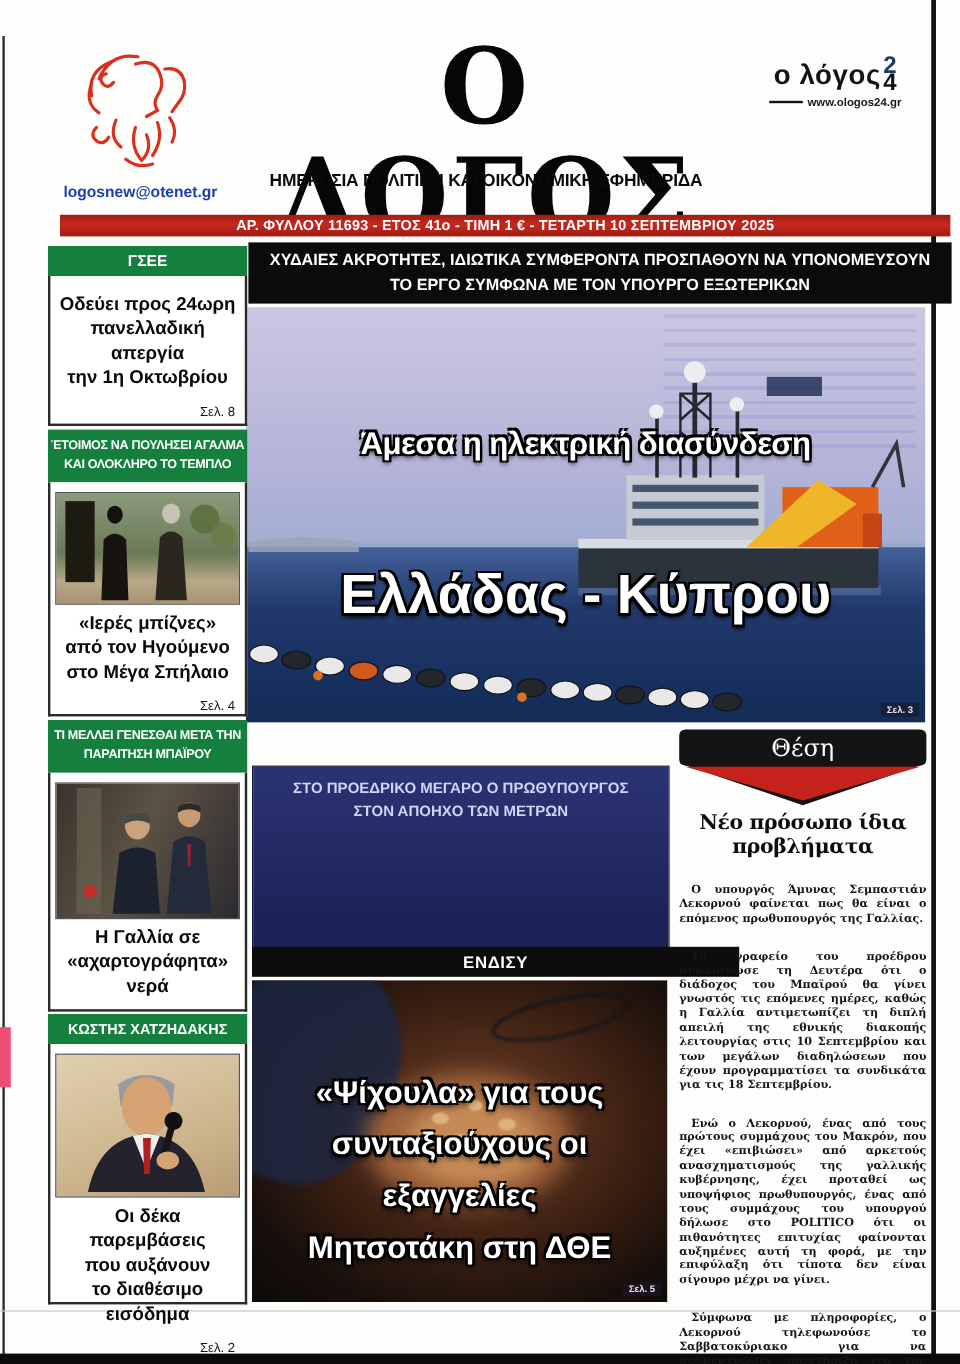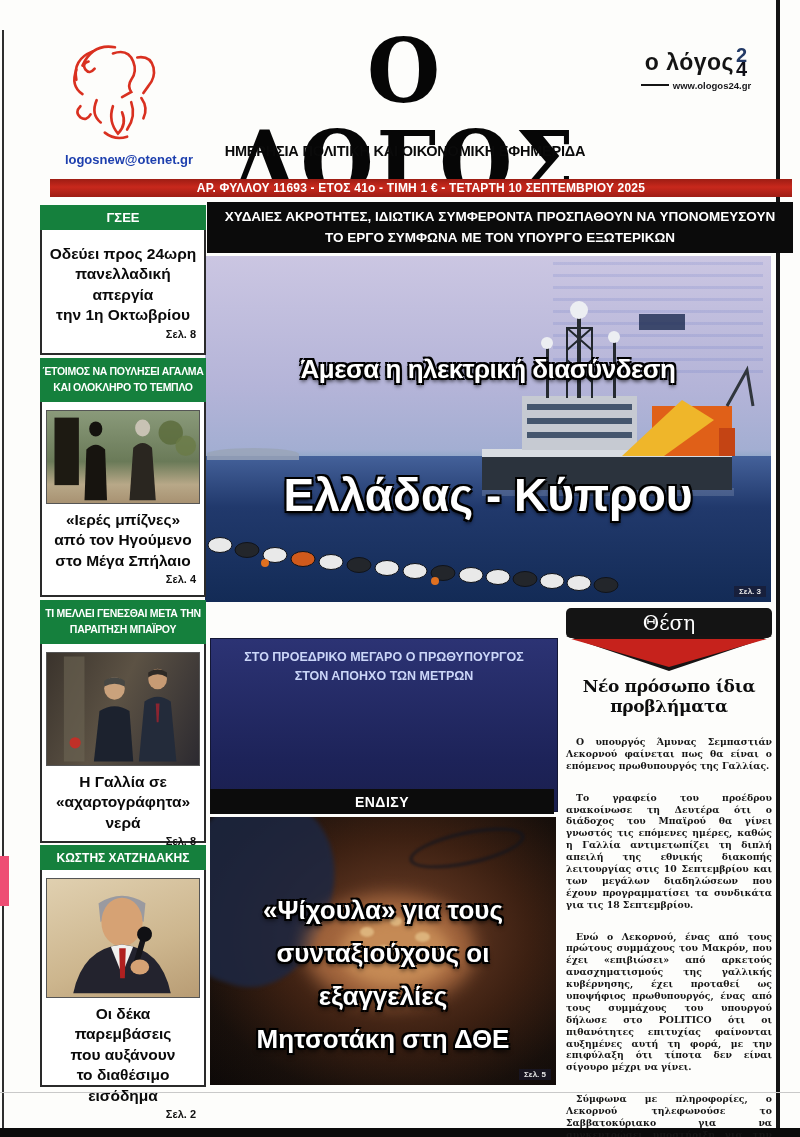--- a/index.html
+++ b/index.html
@@ -9,21 +9,21 @@
 
   
   .edge-left{left:2px;top:30px;width:2px;height:1100px;background:#2e2e2e;}
   .edge-right{left:776px;top:0;width:4px;height:1137px;background:#141414;}
   .pink-tab{left:0;top:856px;width:9px;height:50px;background:#ee4e74;}
   .footer-bar{left:0;top:1128px;width:800px;height:9px;background:#0b0b0b;}
   .faint-rule{left:0;top:1092px;width:830px;height:1px;background:#c9c9c9;}
 
   
   .logo-art{left:52px;top:34px;width:132px;height:116px;}
-  .email{left:32px;top:152px;width:194px;text-align:center;color:#1d3fae;
+  .email{left:20px;top:152px;width:194px;text-align:center;color:#1d3fae;
          font-weight:bold;font-size:13px;}
   .mast-title{left:190px;top:30px;width:430px;text-align:center;
               font-family:"DejaVu Serif",serif;font-weight:bold;font-size:84px;
               letter-spacing:3px;color:#060606;line-height:1.05;transform:scaleY(1.04);}
   .mast-sub{left:190px;top:143px;width:430px;text-align:center;font-weight:bold;
             font-size:14.5px;color:#0a0a0a;letter-spacing:-0.2px;}
   .logo24{left:622px;top:48px;width:148px;text-align:center;}
   .logo24-row{display:flex;align-items:center;justify-content:center;gap:2px;}
   .logo24-text{font-size:23px;font-weight:bold;color:#141414;letter-spacing:0.5px;}
   .logo24-num{display:inline-block;font-weight:bold;line-height:0.72;font-size:20px;text-align:left;}
@@ -70,38 +70,38 @@
              background:rgba(25,25,45,.65);padding:1px 5px;}
 
   
   .sb-box{left:40px;width:166px;}
   .sb-head{background:#15803d;color:#fff;font-weight:bold;text-align:center;
            display:flex;flex-direction:column;justify-content:center;}
   .sb-head.one{height:25px;font-size:13px;}
   .sb-head.two{height:44px;font-size:10.5px;line-height:1.5;letter-spacing:-0.3px;}
   .sb-body{border:2px solid #2a2a2a;border-top:none;background:#fff;padding:8px 4px 3px;}
   .sb-title{font-weight:bold;font-size:15.5px;line-height:1.32;text-align:center;color:#0a0a0a;}
-  .sb-page{text-align:right;font-weight:bold;font-size:11px;color:#111;padding:2px 4px 0 0;}
+  .sb-page{text-align:right;font-weight:normal;font-size:11px;color:#111;padding:2px 4px 0 0;margin-top:10px;}
   .sb-photo{width:152px;margin:0 auto 6px;border:1px solid #555;}
 
   .ph-templo{height:92px;background:linear-gradient(180deg,#8a9a7a 0%,#6a7a58 55%,#b8a888 80%,#a89272 100%);}
   .ph-bayrou{height:112px;background:linear-gradient(115deg,#3a332c 0%,#5c5244 45%,#2c2a30 100%);}
   .ph-hatz{height:118px;background:linear-gradient(160deg,#e0d0b0 0%,#cdb68e 60%,#b89c74 100%);}
 
   
   .pm-box{left:210px;top:638px;width:346px;height:172px;
           background:linear-gradient(180deg,#2c3374,#1d2359 70%,#1a1f4e);
           border:1px solid #131735;text-align:center;}
   .pm-kicker{margin-top:9px;color:#cbd6f8;font-weight:bold;font-size:12.5px;line-height:1.5;}
   .pm-line{color:#fff;font-weight:bold;font-size:25px;line-height:1.42;
            text-shadow:1px 2px 3px #000;}
   .pm-lines{margin-top:4px;}
   .pm-page{position:absolute;right:8px;bottom:3px;color:#c4cdea;font-weight:bold;font-size:9px;}
 
-  .endisy{left:210px;top:789px;width:344px;height:25px;background:#0c0c0c;color:#fff;
+  .endisy{left:210px;top:789px;width:406px;height:25px;background:#0c0c0c;color:#fff;
           font-weight:bold;font-size:14px;display:flex;align-items:center;justify-content:center;
           letter-spacing:0.5px;}
 
   .hands-photo{left:210px;top:817px;width:346px;height:268px;overflow:hidden;
       background:radial-gradient(ellipse at 55% 42%,#6b3a22 0%,#47261402 0%),
                  radial-gradient(ellipse at 55% 45%,#74432a 0%,#3c2012 48%,#170f0b 78%,#0d0908 100%);}
   .sleeve{left:-30px;top:-20px;width:150px;height:190px;background:#1d2742;border-radius:45%;
           transform:rotate(18deg);opacity:.85;filter:blur(2px);}
   .glasses{right:30px;top:14px;width:110px;height:26px;border:4px solid #0e1420;border-radius:50%;
            opacity:.55;transform:rotate(-12deg);filter:blur(1px);}

